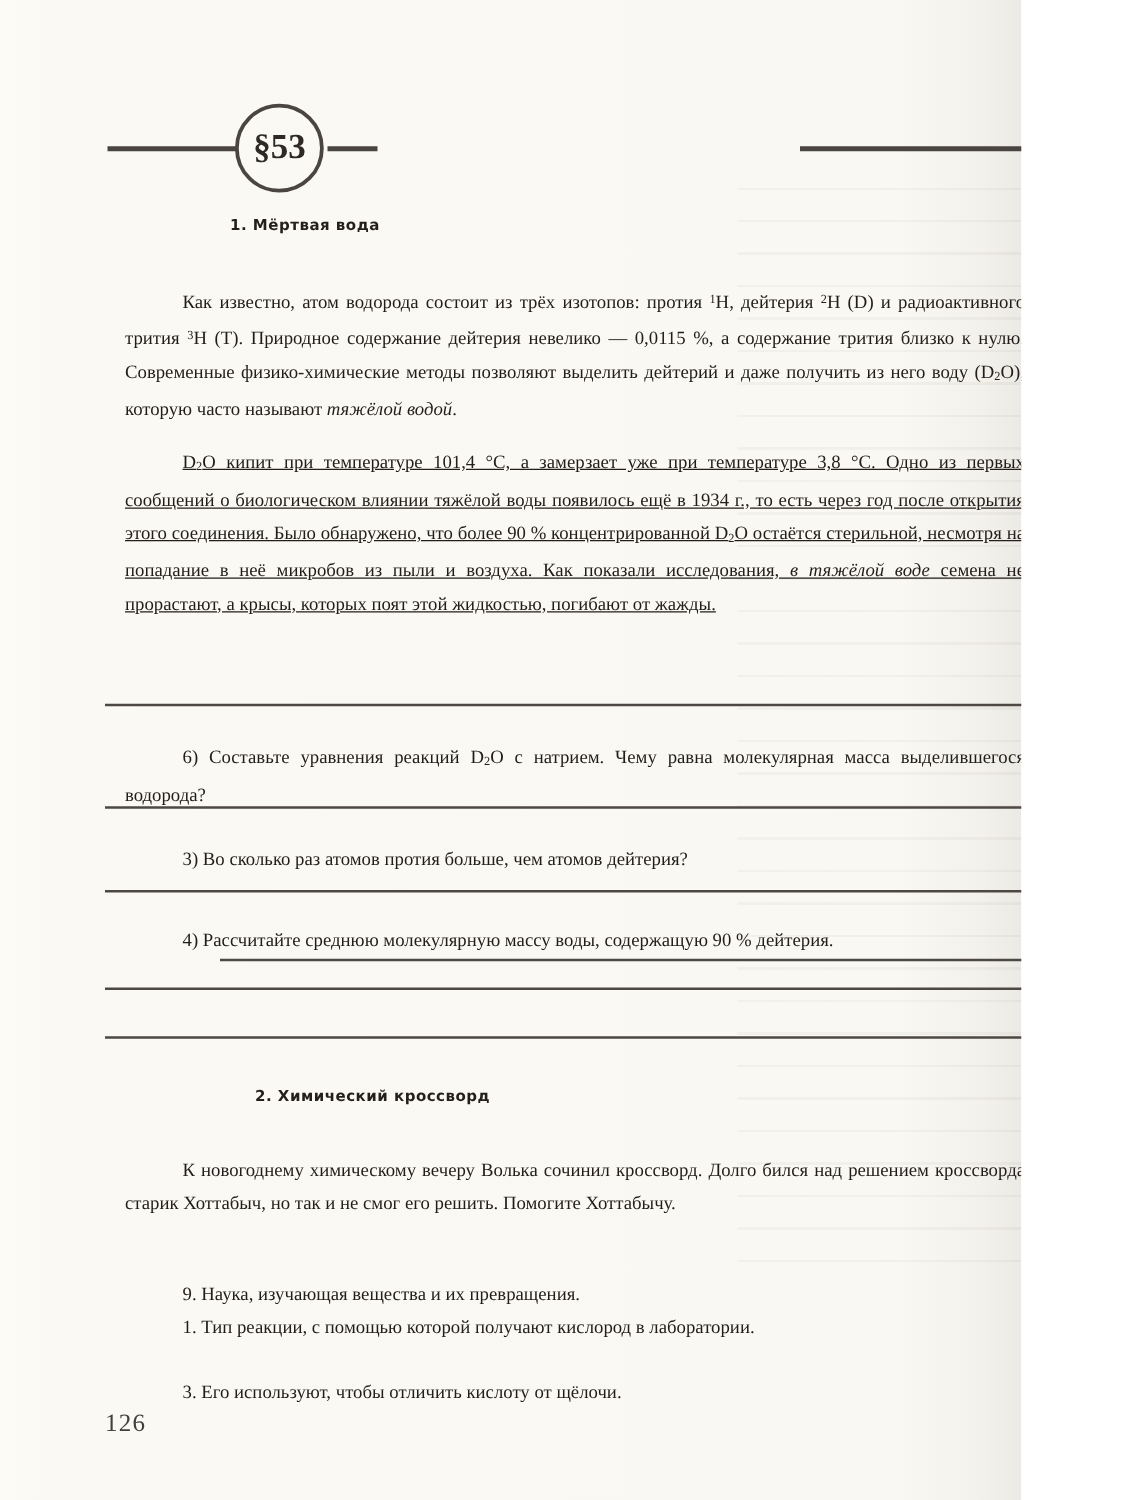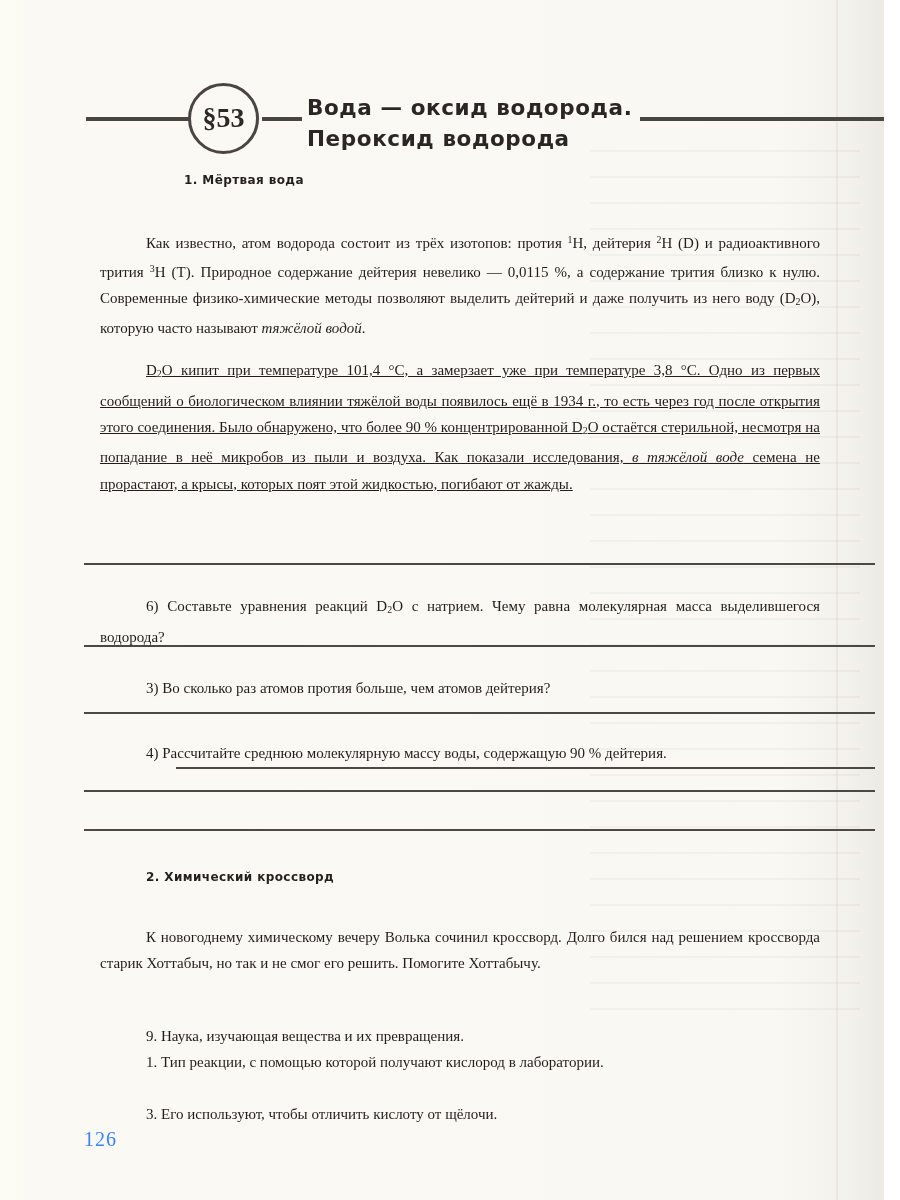--- a/index.html
+++ b/index.html
@@ -3,21 +3,21 @@
 <meta charset="utf-8">
 <title>Page 126</title>
 <style>
   html, body {
     margin: 0;
     padding: 0;
     background: #ffffff;
   }
   .page {
     position: relative;
-    width: 884px;
+    width: 817px;
     height: 1200px;
     background: #fbfaf4;
     overflow: hidden;
     font-family: "Liberation Serif", "DejaVu Serif", serif;
     color: #221d1c;
   }
   
   .paper-shade {
     position: absolute;
     inset: 0;
@@ -128,44 +128,40 @@
     position: absolute;
     height: 1.6px;
     background: #4e4844;
   }
 
   .pagenum {
     position: absolute;
     left: 84px; top: 1128px;
     font-size: 20px;
     letter-spacing: 1px;
-    color: #3b82f6;
+    color: #404040;
   }
 
   
   .blk { position: absolute; width: 752px; left: 84px; }
 </style>
 </head>
 <body>
 
 <div class="page">
   <div class="paper-shade"></div>
   <div class="ghost-bleed"></div>
   <div class="edge-fold"></div>
 
   <div class="header">
     <div class="rule-left"></div>
     <div class="sec-circle">
       <span class="sec-txt">§53</span>
     </div>
     <div class="rule-mid"></div>
-    <div class="head-title">
-      <div>Вода — оксид водорода.</div>
-      <div>Пероксид водорода</div>
-    </div>
     <div class="rule-right"></div>
   </div>
 
   <div class="blk" style="top:173px;">
     <h2 class="sec-heading" style="margin-left:100px;">1. Мёртвая вода</h2>
   </div>
 
   <div class="blk" style="top:211px;">
     <p class="para"><span>Как известно, атом водорода состоит из трёх изотопов: протия </span><sup>1</sup><span>H, дейтерия </span><sup>2</sup><span>H (D) и радиоактивного трития </span><sup>3</sup><span>H (T). Природное содержание дейтерия невелико — 0,0115 %, а содержание трития близко к нулю. Современные физико-химические методы позволяют выделить дейтерий и даже получить из него воду (D</span><sub>2</sub><span>O), которую часто называют </span><span class="it">тяжёлой водой</span><span>.</span></p>
   </div>
@@ -187,21 +183,21 @@
   <div class="qline" style="left:84px; top:712px; width:791px;"></div>
 
   <div class="blk" style="top:724px;">
     <p class="para">4) Рассчитайте среднюю молекулярную массу воды, содержащую 90 % дейтерия.</p>
   </div>
   <div class="qline" style="left:176px; top:767px; width:699px;"></div>
   <div class="qline" style="left:84px; top:790px; width:791px;"></div>
   <div class="qline" style="left:84px; top:829px; width:791px;"></div>
 
   <div class="blk" style="top:870px;">
-    <h2 class="sec-heading" style="margin-left:62px;">2. Химический кроссворд</h2>
+    <h2 class="sec-heading" style="margin-left:120px;">2. Химический кроссворд</h2>
   </div>
 
   <div class="blk" style="top:908px;">
     <p class="para">К новогоднему химическому вечеру Волька сочинил кроссворд. Долго бился над решением кроссворда старик Хоттабыч, но так и не смог его решить. Помогите Хоттабычу.</p>
   </div>
 
   <div class="blk" style="top:1007px;">
     <p class="para">9. Наука, изучающая вещества и их превращения.</p>
   </div>
   <div class="blk" style="top:1033px;">

